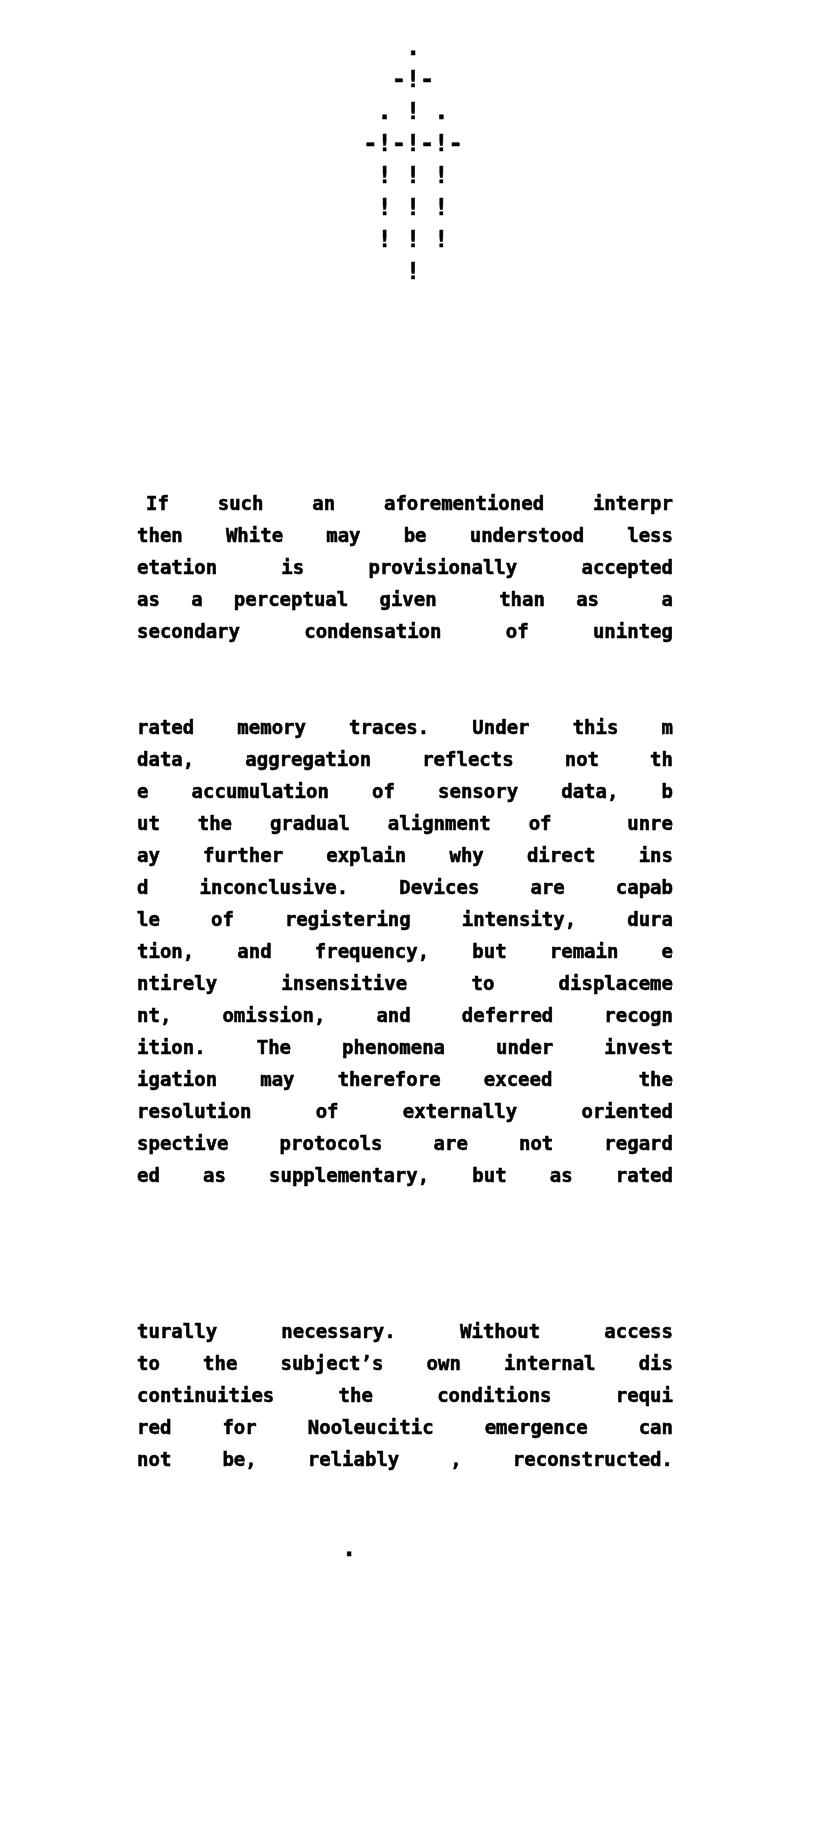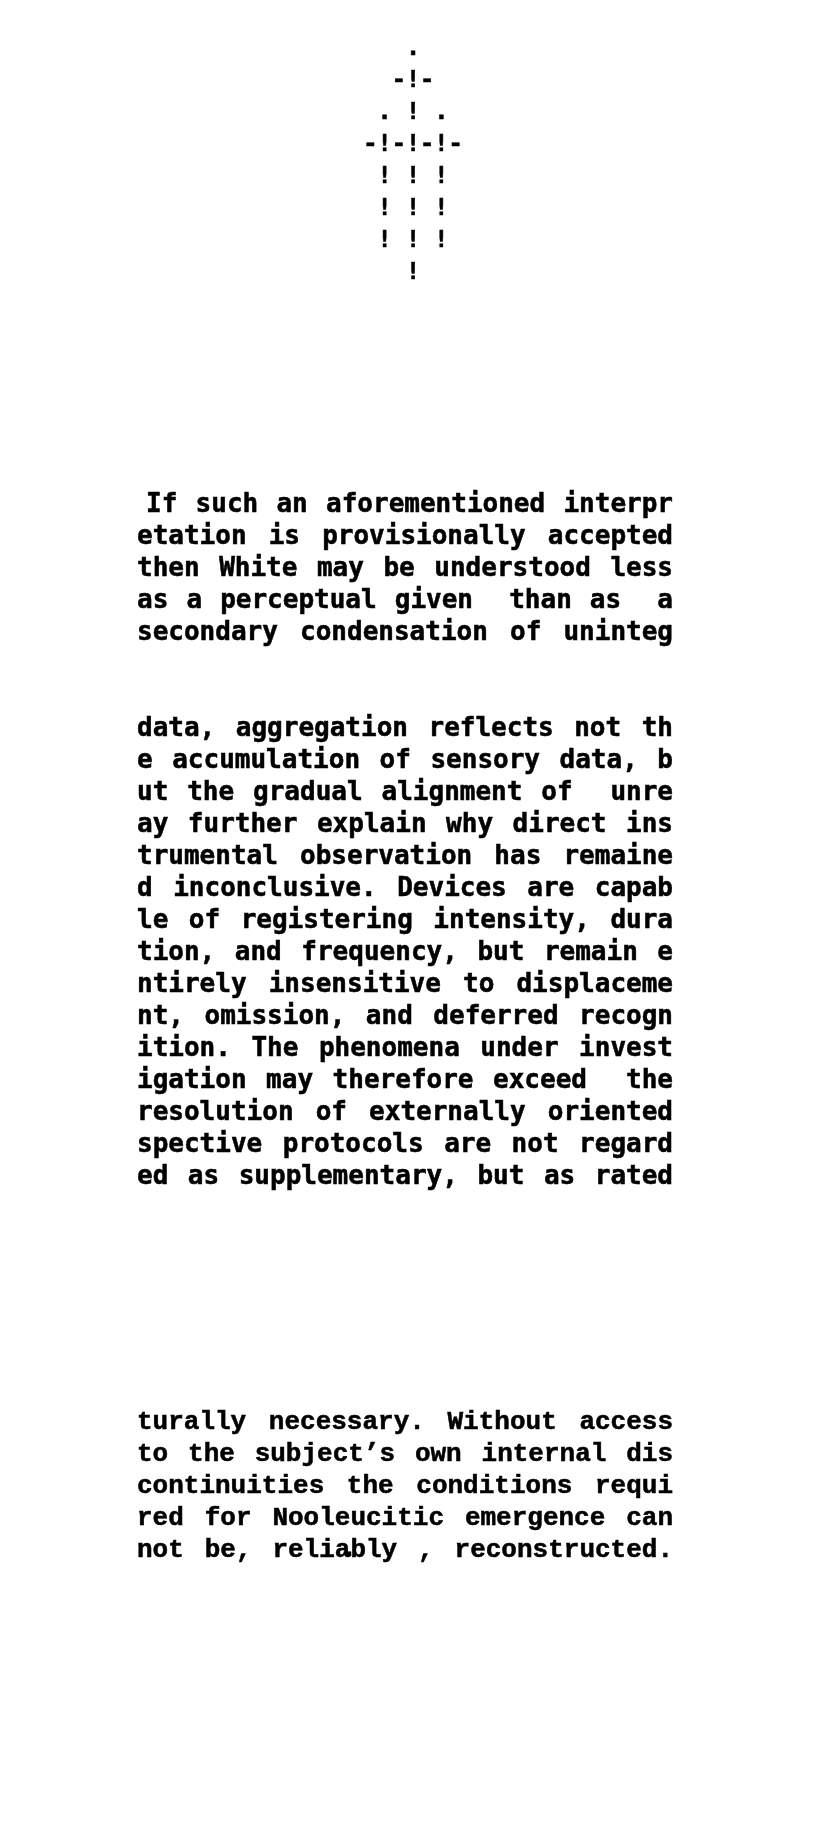--- a/index.html
+++ b/index.html
@@ -29,25 +29,25 @@
     height: 32px;
     line-height: 32px;
     white-space: pre;
   }
 
   
   .para {
     position: absolute;
     left: 137px;
     width: 536px;
-    font-size: 26px;
+    font-size: 19px;
   }
   .para-1 { top: 487px; }
   .para-2 { top: 711px; }
-  .para-3 { top: 1406px; font-family: Liberation Mono, monospace; }
+  .para-3 { top: 1315px; }
   .line {
     height: 32px;
     line-height: 32px;
     text-align: justify;
     text-align-last: justify;
     overflow: visible;
   }
   .line.indent { padding-left: 9px; }
 
   
@@ -72,32 +72,32 @@
     <div class="fig-line">. ! .</div>
     <div class="fig-line">-!-!-!-</div>
     <div class="fig-line">! ! !</div>
     <div class="fig-line">! ! !</div>
     <div class="fig-line">! ! !</div>
     <div class="fig-line">!</div>
   </div>
 
   <div class="para para-1">
     <div class="line indent">If such an aforementioned interpr</div>
+    <div class="line">then White may be understood less</div>
     <div class="line">etation is provisionally accepted</div>
-    <div class="line">then White may be understood less</div>
     <div class="line">as a perceptual given &nbsp;than as &nbsp;a</div>
     <div class="line">secondary condensation of uninteg</div>
   </div>
 
   <div class="para para-2">
+    <div class="line">rated memory traces. Under this m</div>
     <div class="line">data, aggregation reflects not th</div>
     <div class="line">e accumulation of sensory data, b</div>
     <div class="line">ut the gradual alignment of &nbsp;unre</div>
     <div class="line">ay further explain why direct ins</div>
-    <div class="line">trumental observation has remaine</div>
     <div class="line">d inconclusive. Devices are capab</div>
     <div class="line">le of registering intensity, dura</div>
     <div class="line">tion, and frequency, but remain e</div>
     <div class="line">ntirely insensitive to displaceme</div>
     <div class="line">nt, omission, and deferred recogn</div>
     <div class="line">ition. The phenomena under invest</div>
     <div class="line">igation may therefore exceed &nbsp;the</div>
     <div class="line">resolution of externally oriented</div>
     <div class="line">spective protocols are not regard</div>
     <div class="line">ed as supplementary, but as rated</div>

